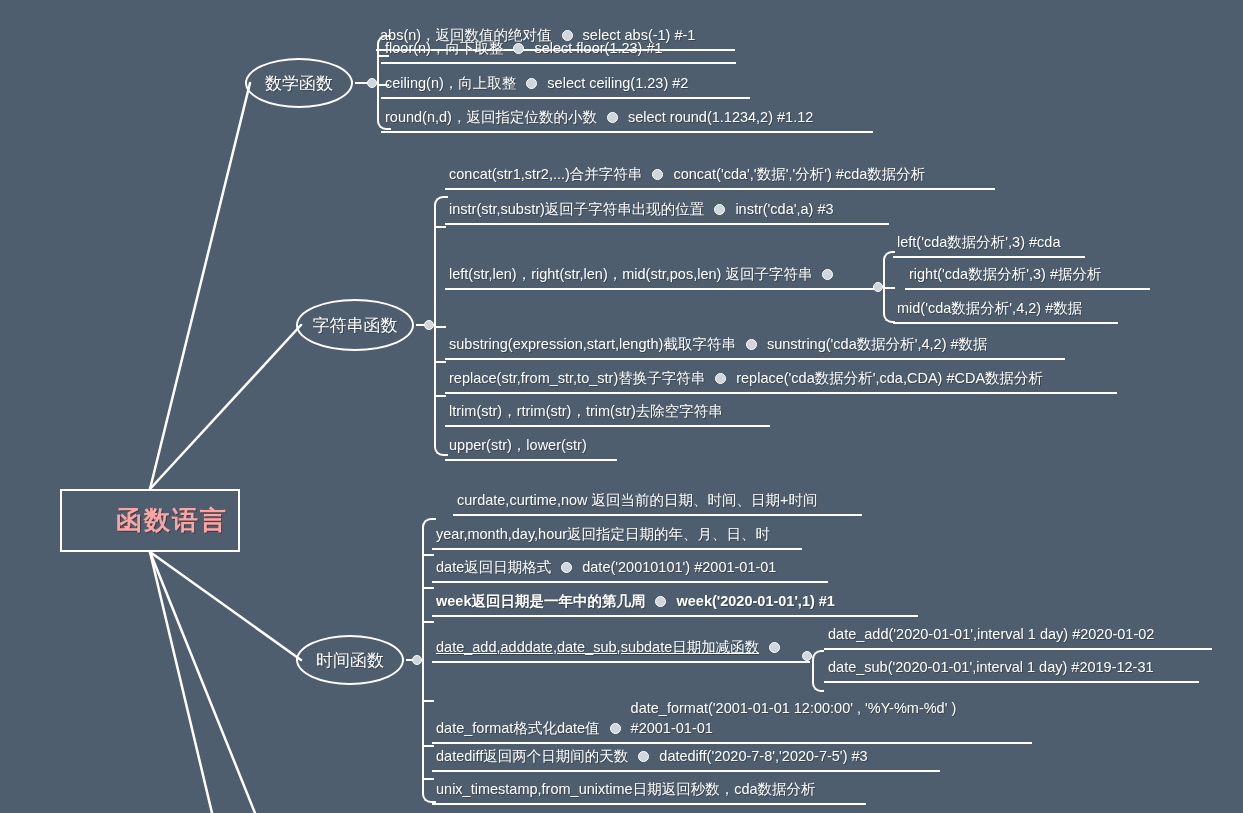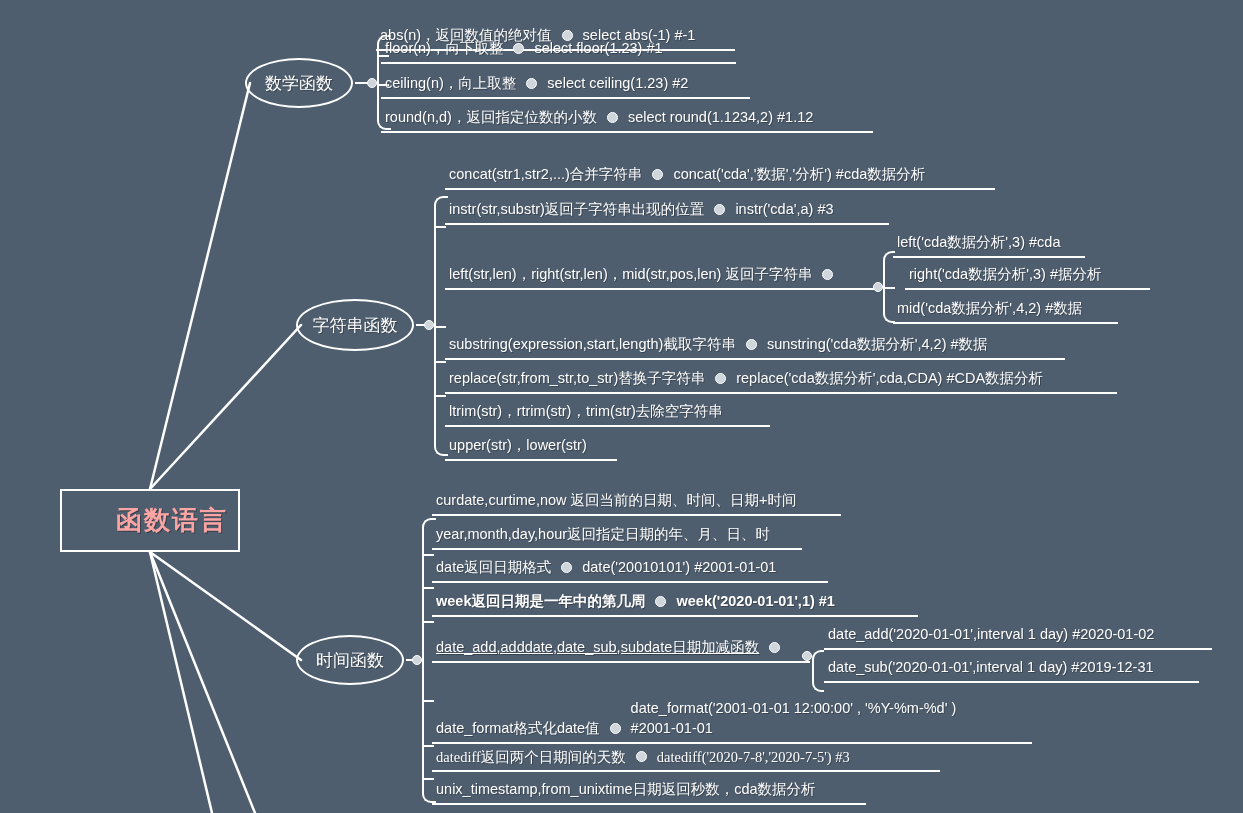--- a/index.html
+++ b/index.html
@@ -227,21 +227,21 @@
   <div class="bracket-dot" style="left:412px; top:655px;"></div>
   <div class="bracket" id="bracket-time" style="left:422px; top:518px; width:14px; height:285px;">
     <div class="tick" style="top:34px;"></div>
     <div class="tick" style="top:67px;"></div>
     <div class="tick" style="top:101px;"></div>
     <div class="tick" style="top:180px;"></div>
     <div class="tick" style="top:225px;"></div>
     <div class="tick" style="top:258px;"></div>
   </div>
 
-  <div class="leaf ul" style="left:432px; top:490px; width:409px;">
+  <div class="leaf ul" style="left:453px; top:490px; width:409px;">
     <span class="seg">curdate,curtime,now 返回当前的日期、时间、日期+时间</span>
   </div>
 
   <div class="leaf ul" style="left:432px; top:524px; width:370px;">
     <span class="seg">year,month,day,hour返回指定日期的年、月、日、时</span>
   </div>
 
   <div class="leaf ul" style="left:432px; top:557px; width:396px;">
     <span class="seg">date返回日期格式</span><span class="dot"></span><span class="seg">date('20010101') #2001-01-01</span>
   </div>
@@ -261,21 +261,21 @@
   </div>
   <div class="leaf ul" style="left:824px; top:657px; width:375px;">
     <span class="seg">date_sub('2020-01-01',interval 1 day) #2019-12-31</span>
   </div>
 
   <div class="leaf ul" style="left:432px; top:698px; width:600px; padding-bottom:4px;">
     <span class="seg" style="display:inline-block; vertical-align:bottom;">date_format格式化date值</span><span class="dot" style="vertical-align:bottom; margin-bottom:4px;"></span><span class="seg" style="display:inline-block; vertical-align:bottom; white-space:pre-line;">date_format('2001-01-01  12:00:00' , '%Y-%m-%d' )
 #2001-01-01</span>
   </div>
 
-  <div class="leaf ul" style="left:432px; top:746px; width:508px;font-family:Liberation Serif, serif;">
+  <div class="leaf ul" style="left:432px; top:746px; width:508px;">
     <span class="seg">datediff返回两个日期间的天数</span><span class="dot"></span><span class="seg">datediff('2020-7-8','2020-7-5')  #3</span>
   </div>
 
   <div class="leaf ul" style="left:432px; top:779px; width:434px;">
     <span class="seg">unix_timestamp,from_unixtime日期返回秒数，cda数据分析</span>
   </div>
 
 </div>
 
 </body></html>

